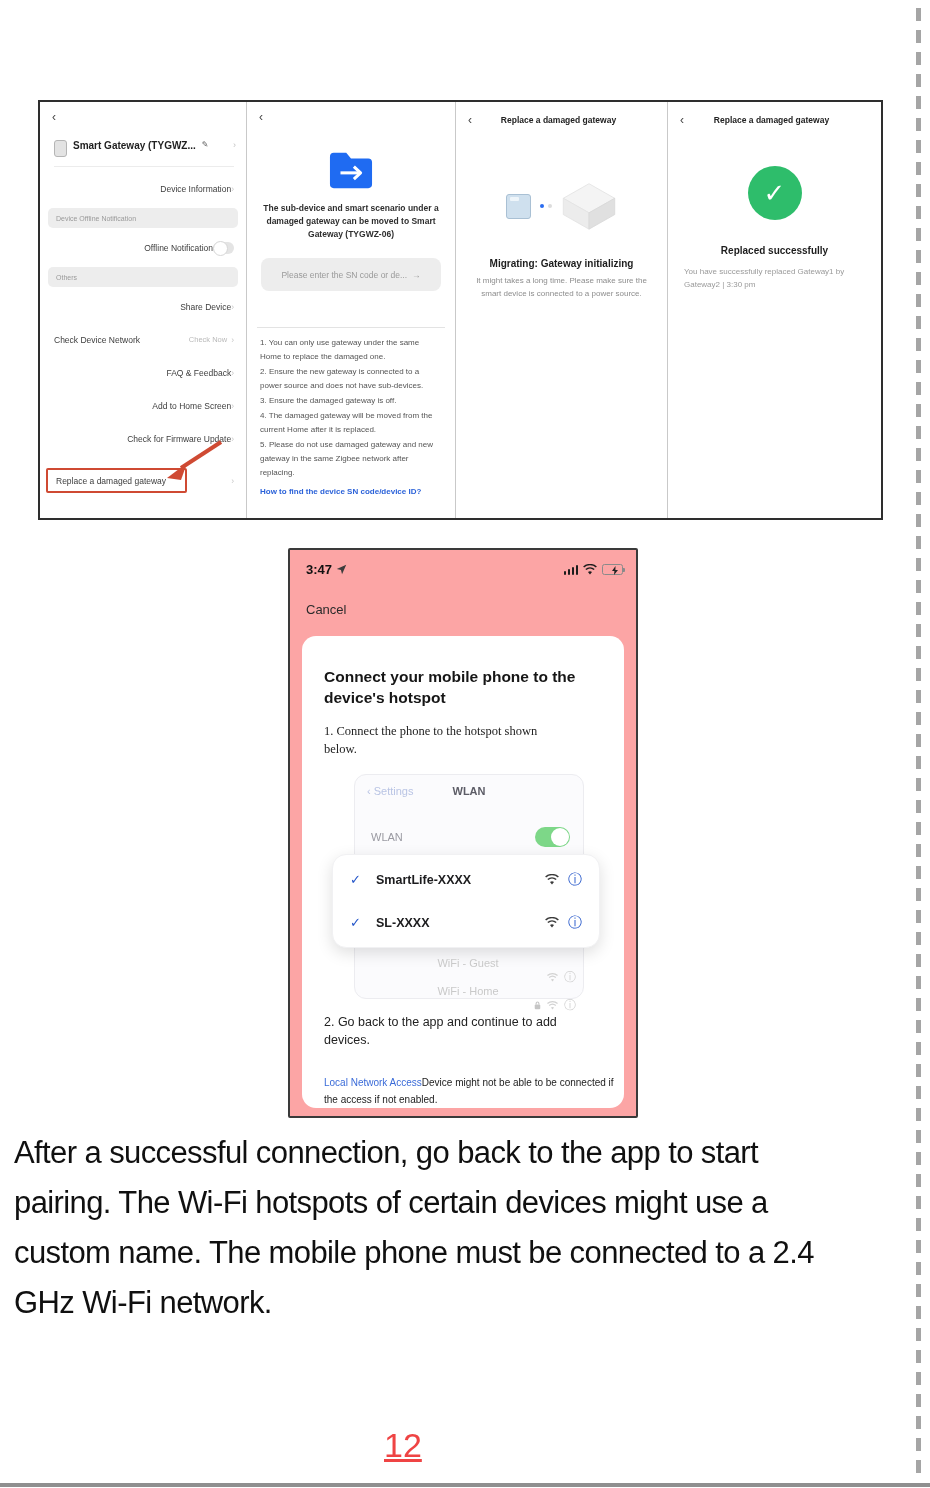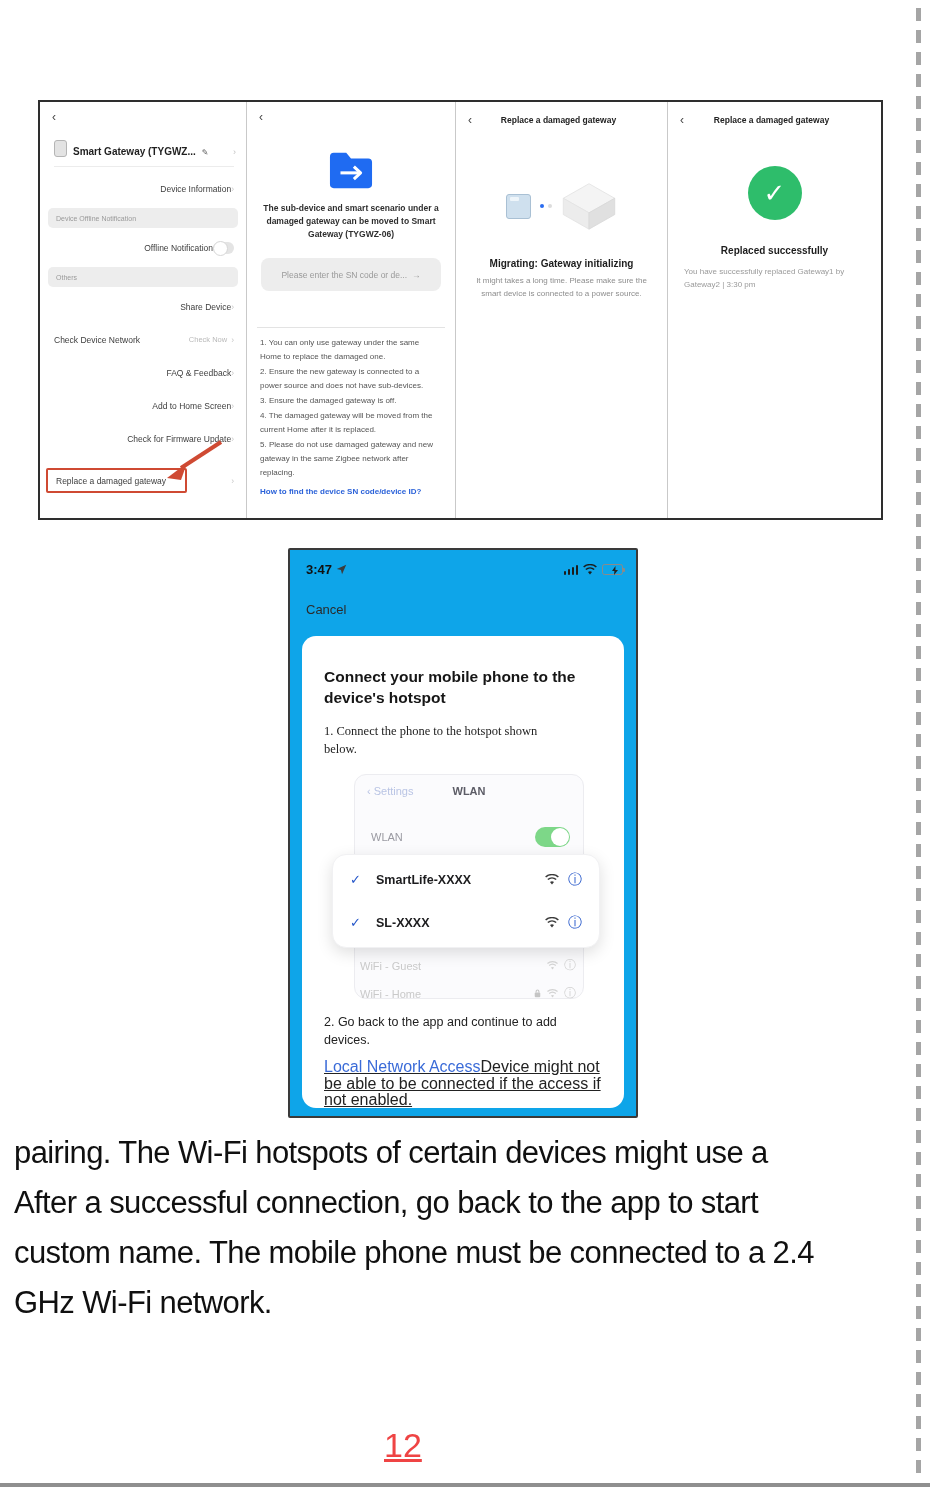--- a/index.html
+++ b/index.html
@@ -17,21 +17,21 @@
   
   .panel { position:absolute; left:38px; top:100px; width:845px; height:420px;
     border:2px solid #2e2e2e; background:#fff; display:flex; }
   .col { position:relative; height:100%; background:#fff; font-size:8.5px; color:#3d3d3d; }
   .col + .col { border-left:1px solid #c9c9c9; }
   .col1 { width:206px; } .col2 { width:209px; } .col3 { width:212px; } .col4 { flex:1; }
   .backchev { font-size:12px; color:#444; line-height:1; }
   .abs-back { position:absolute; top:9px; left:12px; }
 
   
-  .s1-header { margin:38px 10px 0 14px; display:flex; align-items:flex-end; gap:6px; }
+  .s1-header { margin:38px 10px 0 14px; display:flex; align-items:flex-start; gap:6px; }
   .dev-icon { width:13px; height:17px; background:#e3e3e3; border:1px solid #b5b5b5; border-radius:3px; flex:none; }
   .s1-title { font-size:10px; font-weight:bold; color:#1f1f1f; white-space:nowrap; }
   .edit-glyph { font-size:8px; color:#666; }
   .hdr-chev { margin-left:auto; color:#c2c2c2; font-size:9px; }
   .s1-div { margin:9px 12px 0 14px; border-top:1px solid #ececec; }
   .s1-rows { margin-top:5px; }
   .r { height:33px; display:flex; align-items:center; justify-content:flex-end;
        padding:0 12px 0 14px; }
   .r .lbl { color:#3d3d3d; }
   .chev { color:#c6c6c6; font-size:8.5px; }
@@ -72,21 +72,21 @@
   .mig-status { margin-top:28px; text-align:center; font-size:10px; font-weight:bold; color:#1d1d1d; }
   .mig-caption { margin:6px 16px 0; text-align:center; font-size:8px; color:#8d8d8d; line-height:12.5px; }
   .check-circle { width:54px; height:54px; margin:40px auto 0; border-radius:50%;
     background:#2ebd6b; display:flex; align-items:center; justify-content:center; }
   .check-circle span { color:#fff; font-size:26px; font-weight:bold; line-height:1; }
   .ok-status { margin-top:25px; text-align:center; font-size:10px; font-weight:bold; color:#1d1d1d; }
   .ok-caption { margin:9px 16px 0; font-size:8px; color:#9a9a9a; line-height:13px; }
 
   
   .phone { position:absolute; left:288px; top:548px; width:350px; height:570px;
-    border:2px solid #3a3a3a; border-radius:2px; background:#0ea5e9; }
+    border:2px solid #3a3a3a; border-radius:2px; background:#fca5a5; }
   .statusbar { position:absolute; left:16px; right:13px; top:12px;
     display:flex; align-items:center; justify-content:space-between; }
   .sb-left { display:flex; align-items:center; gap:4px; font-size:13px; font-weight:bold; color:#111; }
   .sb-right { display:flex; align-items:center; gap:5px; }
   .sig { display:flex; align-items:flex-end; gap:1.5px; }
   .sig i { display:block; width:2.5px; background:#1c1c1c; border-radius:1px; }
   .battery { position:relative; width:21px; height:11px; border:1px solid #8a8a8a; border-radius:2.5px; padding:1px; }
   .battery::after { content:""; position:absolute; right:-3px; top:3px; width:2px; height:4px; background:#8a8a8a; border-radius:0 1px 1px 0; }
   .battery .fill { width:55%; height:100%; background:#3fbf52; border-radius:1px; }
   .battery svg { position:absolute; left:8px; top:1px; }
@@ -106,26 +106,26 @@
   .wlan-row .lbl { font-size:11px; color:#9a9aa2; }
   .toggle-on { width:35px; height:20px; background:#7dd788; border-radius:11px; position:relative; }
   .toggle-on::after { content:""; position:absolute; right:1px; top:1px; width:18px; height:18px; background:#fff; border-radius:50%; }
   .popup { position:absolute; left:8px; right:2px; top:80px; background:#fff; border:1px solid #f1f1f3;
     border-radius:14px; box-shadow:0 5px 16px rgba(0,0,0,.13); padding:3px 0; }
   .net-row { height:43px; display:flex; align-items:center; padding:0 17px; }
   .net-check { color:#2456c9; font-size:13px; font-weight:bold; width:26px; }
   .net-name { font-size:12.5px; font-weight:bold; color:#1c1c1e; }
   .net-icons { margin-left:auto; display:flex; align-items:center; gap:9px; color:#3a3a3a; }
   .info-glyph { font-size:14px; color:#2456c9; font-style:normal; }
-  .faded-row { position:absolute; left:36px; right:26px; display:flex; align-items:center; color:#c9c9c9; font-size:11px; }
+  .faded-row { position:absolute; left:36px; right:26px; display:flex; align-items:center; color:#c9c9c9; font-size:11px;flex-direction:column; }
   .faded-row .icons { margin-left:auto; display:flex; align-items:center; gap:6px; color:#d2d2d2; }
   .faded-row .info-glyph { color:#d2d2d2; font-size:12px; }
   .fr1 { top:183px; } .fr2 { top:211px; }
   .step2 { margin-top:14px; width:246px; }
-  .note { margin-top:10px; width:295px; font-size:16px; line-height:16.5px; color:#222;text-decoration:underline; }
+  .note { margin-top:26px; width:295px; font-size:10px; line-height:16.5px; color:#222; }
   .note .link { color:#3a6bd8; }
 
   
   .body-text { position:absolute; left:14px; top:1128px; color:#101010; }
   .body-text p { font-size:31px; line-height:50px; letter-spacing:-0.6px; white-space:nowrap; }
   .page-number { position:absolute; left:384px; top:1426px; font-size:34px; color:#ef4444;text-decoration:underline; }
 </style>
 </head>
 <body>
 
@@ -353,20 +353,20 @@
           </span>
         </div>
       </div>
 
       <div class="step step2">2. Go back to the app and continue to add devices.</div>
       <div class="note"><span class="link">Local Network Access</span><span>Device might not be able to be connected if the access if not enabled.</span></div>
     </div>
   </div>
 
   <div class="body-text">
+    <p>After a successful connection, go back to the app to start</p>
     <p>pairing. The Wi-Fi hotspots of certain devices might use a</p>
-    <p>After a successful connection, go back to the app to start</p>
     <p>custom name. The mobile phone must be connected to a 2.4</p>
     <p>GHz Wi-Fi network.</p>
   </div>
 
   <div class="page-number">12</div>
 </div>
 
 </body></html>

